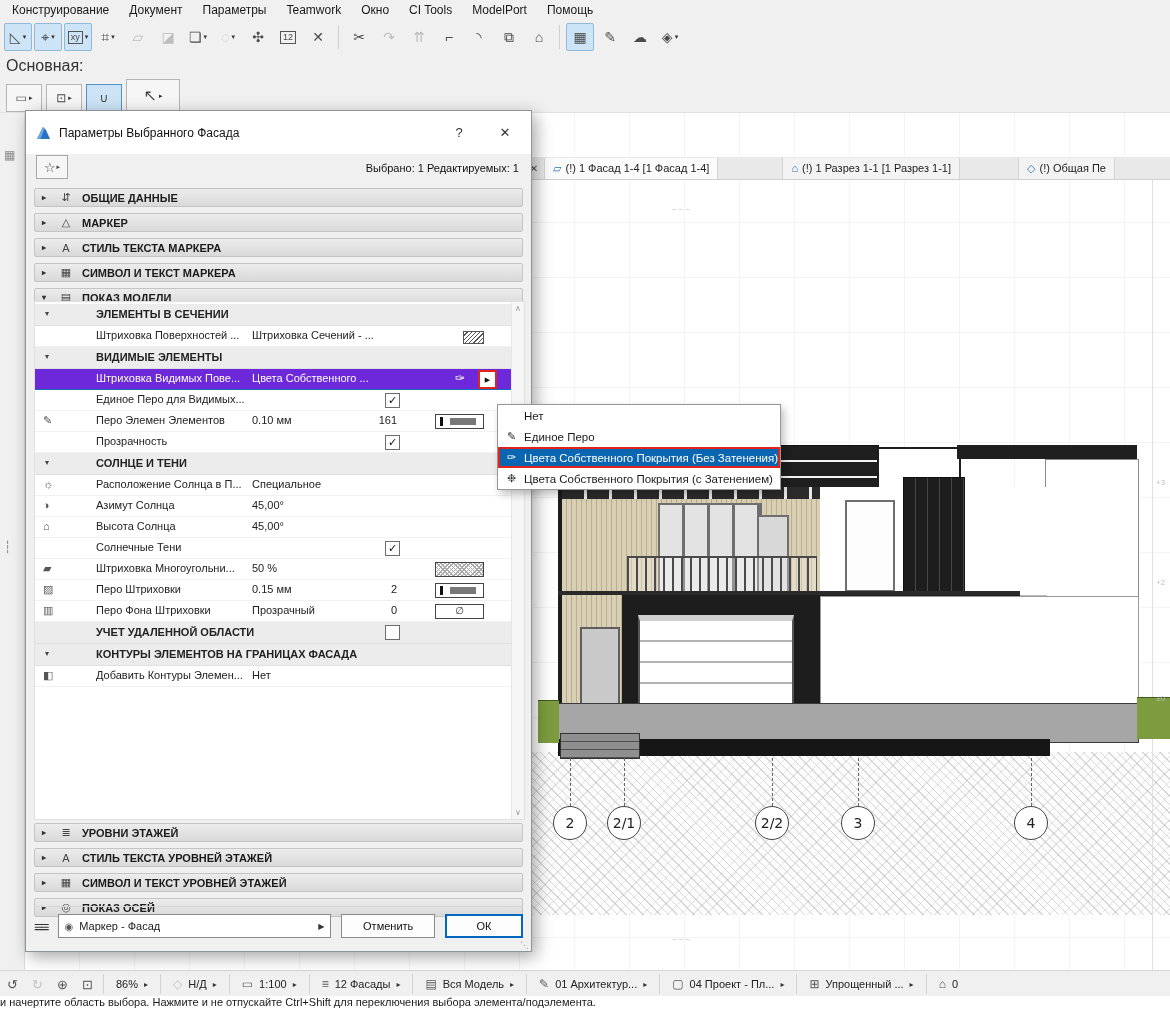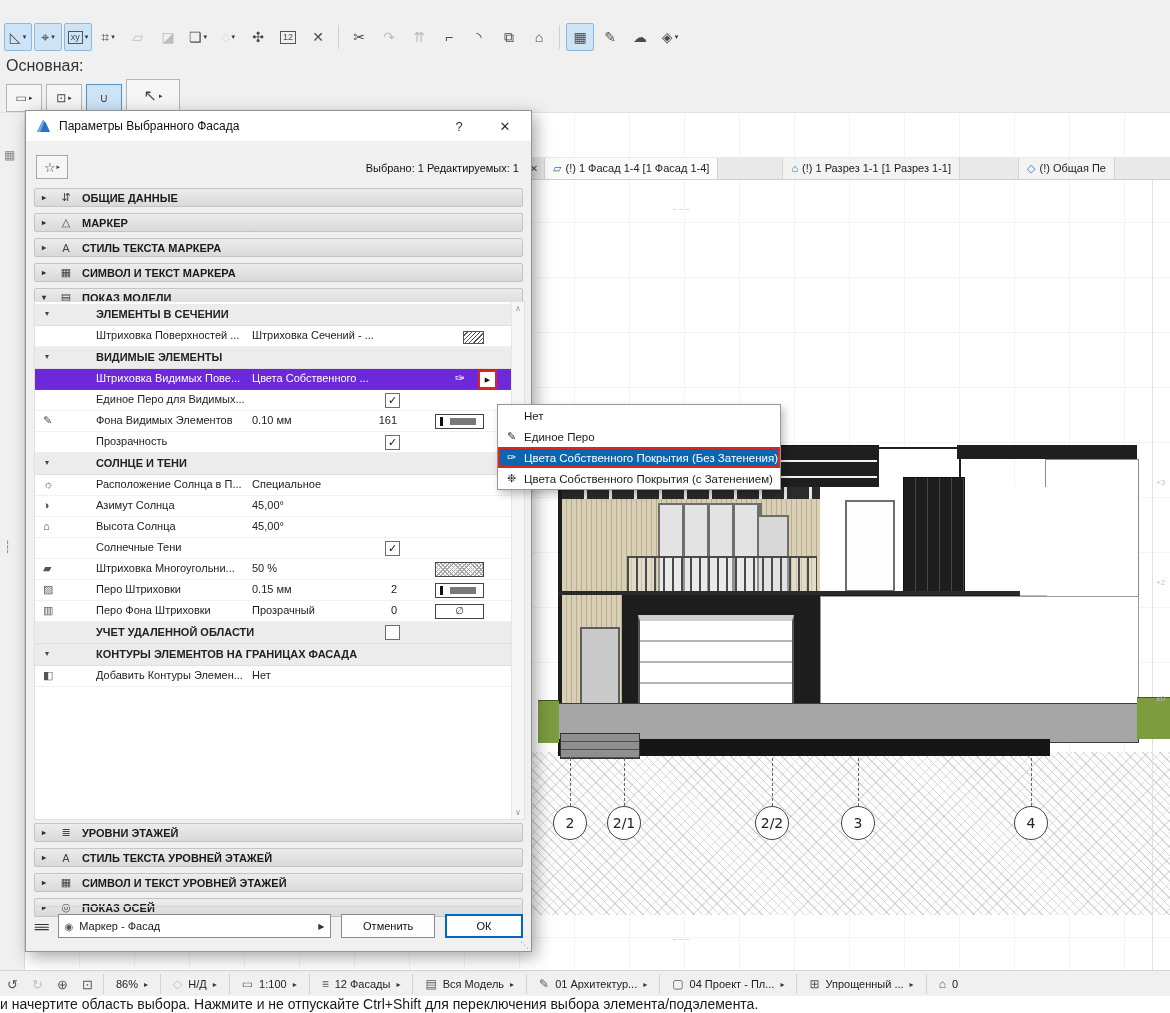--- a/index.html
+++ b/index.html
@@ -65,21 +65,21 @@
   .axis .abub{width:32px;height:32px;border:1px solid #444;border-radius:50%;background:#fff;display:flex;align-items:center;justify-content:center;font-family:"DejaVu Sans",sans-serif;font-size:14px;color:#222}
   
   #tabbar{position:absolute;left:524px;top:157px;width:646px;height:22px;background:#e9e9e9;border-bottom:1px solid #cfcfcf;display:flex;align-items:center;z-index:3;font-size:11px;color:#222;overflow:hidden}
   .tabx{width:20px;text-align:center;color:#444;font-size:10px;flex:none}
   .tab{display:flex;align-items:center;gap:4px;height:21px;padding:0 8px;border-left:1px solid #d4d4d4;border-right:1px solid #d4d4d4;background:#f3f3f3;white-space:nowrap;flex:none}
   .tab.active{background:#fbfbfb}
   .tabicon{color:#2e74bd;font-size:11px}
   .tabgap{height:22px;flex:none}
   
   #dialog{position:absolute;left:25px;top:110px;width:505px;height:840px;background:#f0f0f0;border:1px solid #8f9496;box-shadow:4px 5px 16px rgba(0,0,0,.35);z-index:20}
-  .dlg-title{position:absolute;left:0;top:0;right:0;height:30px;background:#fff;display:flex;align-items:center}
+  .dlg-title{position:absolute;left:0;top:0;right:0;height:43px;background:#fff;display:flex;align-items:center}
   .dlg-logo{margin:0 8px 0 10px;display:flex}
   .dlg-title-text{font-size:12px;color:#111}
   .dlg-help{position:absolute;right:62px;font-size:13px;color:#333;width:20px;text-align:center}
   .dlg-close{position:absolute;right:14px;font-size:13px;color:#333;width:24px;text-align:center}
   .fav-btn{position:absolute;left:10px;top:44px;width:32px;height:24px;background:#f6f6f6;border:1px solid #a8a8a8;font-size:13px;color:#444;display:flex;align-items:center;justify-content:center;gap:1px;padding:0}
   .fav-btn .mini-dd{font-size:7px}
   .selinfo{position:absolute;right:12px;top:51px;font-size:11px;color:#111}
   .secwrap{position:absolute;left:8px;right:8px}
   #topsecs{top:77px}
   #botsecs{top:712px}
@@ -128,21 +128,21 @@
   .ddi.sel .ddic{color:#fff}
   
   #statusbar{position:absolute;left:0;top:970px;width:1170px;height:26px;background:#f0f0f0;border-top:1px solid #d6d6d6;display:flex;align-items:center;z-index:6;font-size:11px;color:#222;overflow:hidden}
   .sbt{width:25px;text-align:center;font-size:13px;color:#555;flex:none}
   .sbt.gray{color:#c2c2c2}
   .sbsep{width:1px;height:20px;background:#d2d2d2;margin:0 3px;flex:none}
   .sbc{display:flex;align-items:center;gap:6px;padding:0 9px;height:22px;white-space:nowrap;flex:none}
   .sbc .ic{color:#555;font-size:12px}
   .sbc .ic.gray{color:#c2c2c2}
   .sbc .arr{font-size:8px;color:#333}
-  #hintbar{position:absolute;left:0;top:996px;width:1170px;height:17px;background:#fff;font-size:14px;color:#1a1a1a;z-index:6;white-space:nowrap}
+  #hintbar{position:absolute;left:0;top:996px;width:1170px;height:17px;background:#fff;font-size:11px;color:#1a1a1a;z-index:6;white-space:nowrap}
 </style>
 </head>
 <body>
 
 <div id="canvasbg"></div>
 
 <div id="drawing">
   <div class="ground-hatch"></div>
   <div class="canvas-vline"></div>
   <div class="b-fasciaA"></div>
@@ -215,20 +215,30 @@
       <span class="tablab">(!) 1 Разрез 1-1 [1 Разрез 1-1]</span>
     </div>
     <div class="tabgap" style="width: 58px;"></div>
     <div class="tab">
       <span class="tabicon">◇</span>
       <span class="tablab">(!) Общая Пе</span>
     </div>
   </div>
 
 <div id="chrome">
+  <div id="menubar">
+      <div class="menu-item">Конструирование</div>
+      <div class="menu-item">Документ</div>
+      <div class="menu-item">Параметры</div>
+      <div class="menu-item">Teamwork</div>
+      <div class="menu-item">Окно</div>
+      <div class="menu-item">CI Tools</div>
+      <div class="menu-item">ModelPort</div>
+      <div class="menu-item">Помощь</div>
+    </div>
   <div id="tbar">
       <div class="tbtn hl">
         <span class="g">◺</span>
         <span class="dd">▾</span>
       </div>
       <div class="tbtn hl">
         <span class="g">⌖</span>
         <span class="dd">▾</span>
       </div>
       <div class="tbtn hl box">
@@ -383,21 +393,21 @@
           <span class="rval">Цвета Собственного ...</span>
           <span class="selbrush">✑</span>
           <span class="arrbtn">▶</span>
         </div>
         <div class="prow">
           <span class="rlab">Единое Перо для Видимых...</span>
           <span class="cb on">✓</span>
         </div>
         <div class="prow">
           <span class="ricon">✎</span>
-          <span class="rlab">Фона Видимых Элементов</span>
+          <span class="rlab">Перо Элемен Элементов</span>
           <span class="rval">0.10 мм</span>
           <span class="rnum">161</span>
           <span class="pen-prev"></span>
         </div>
         <div class="prow">
           <span class="rlab">Прозрачность</span>
           <span class="cb on">✓</span>
         </div>
         <div class="prow sub">
           <span class="sarr">▾</span>

